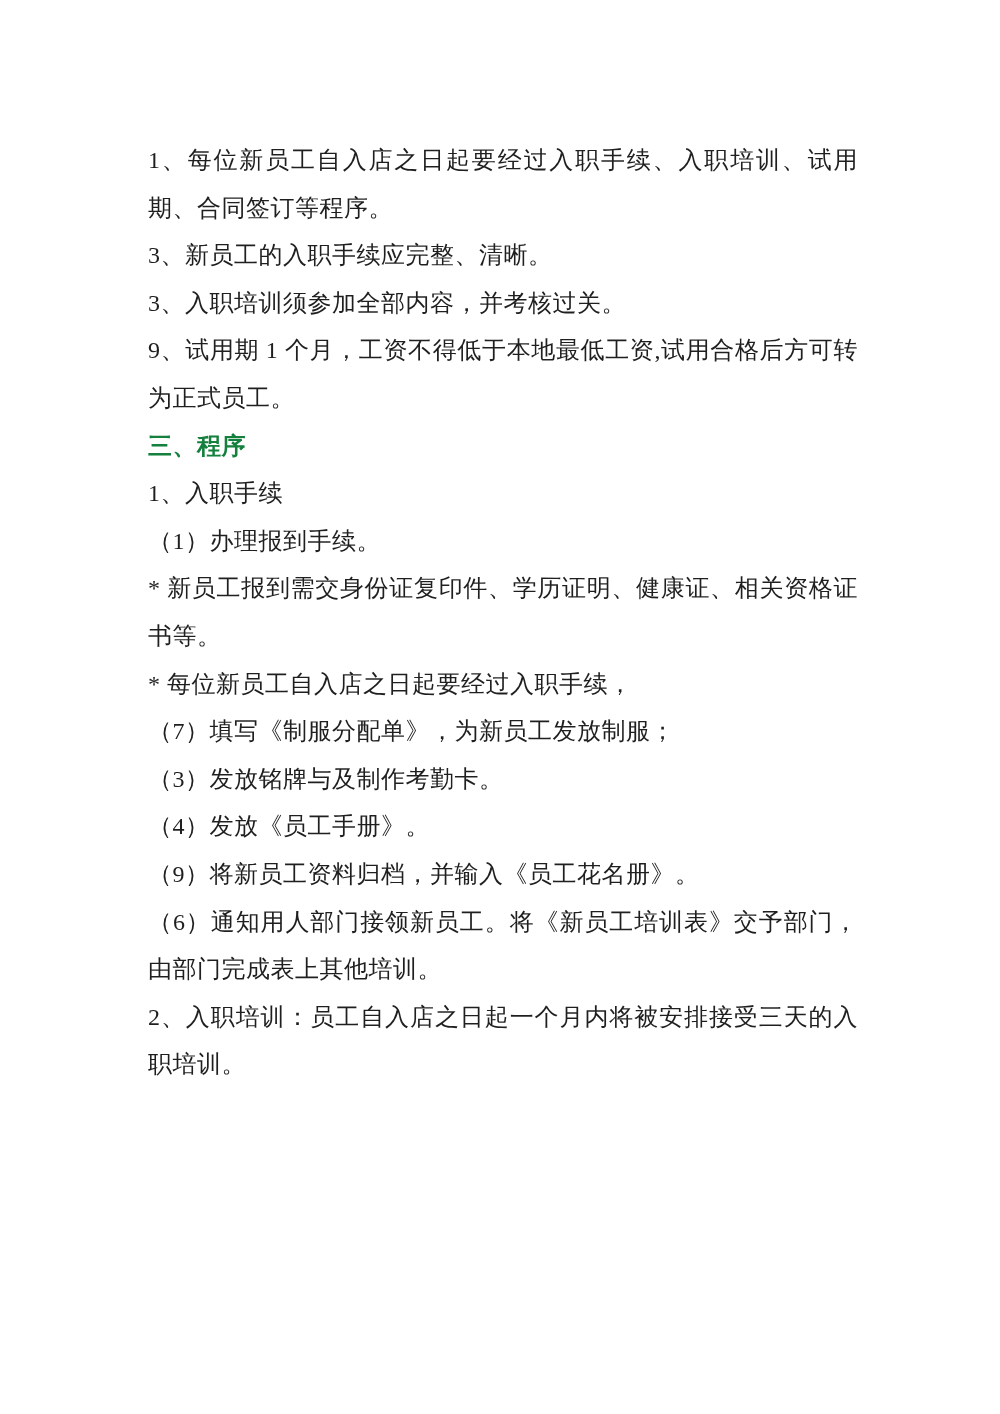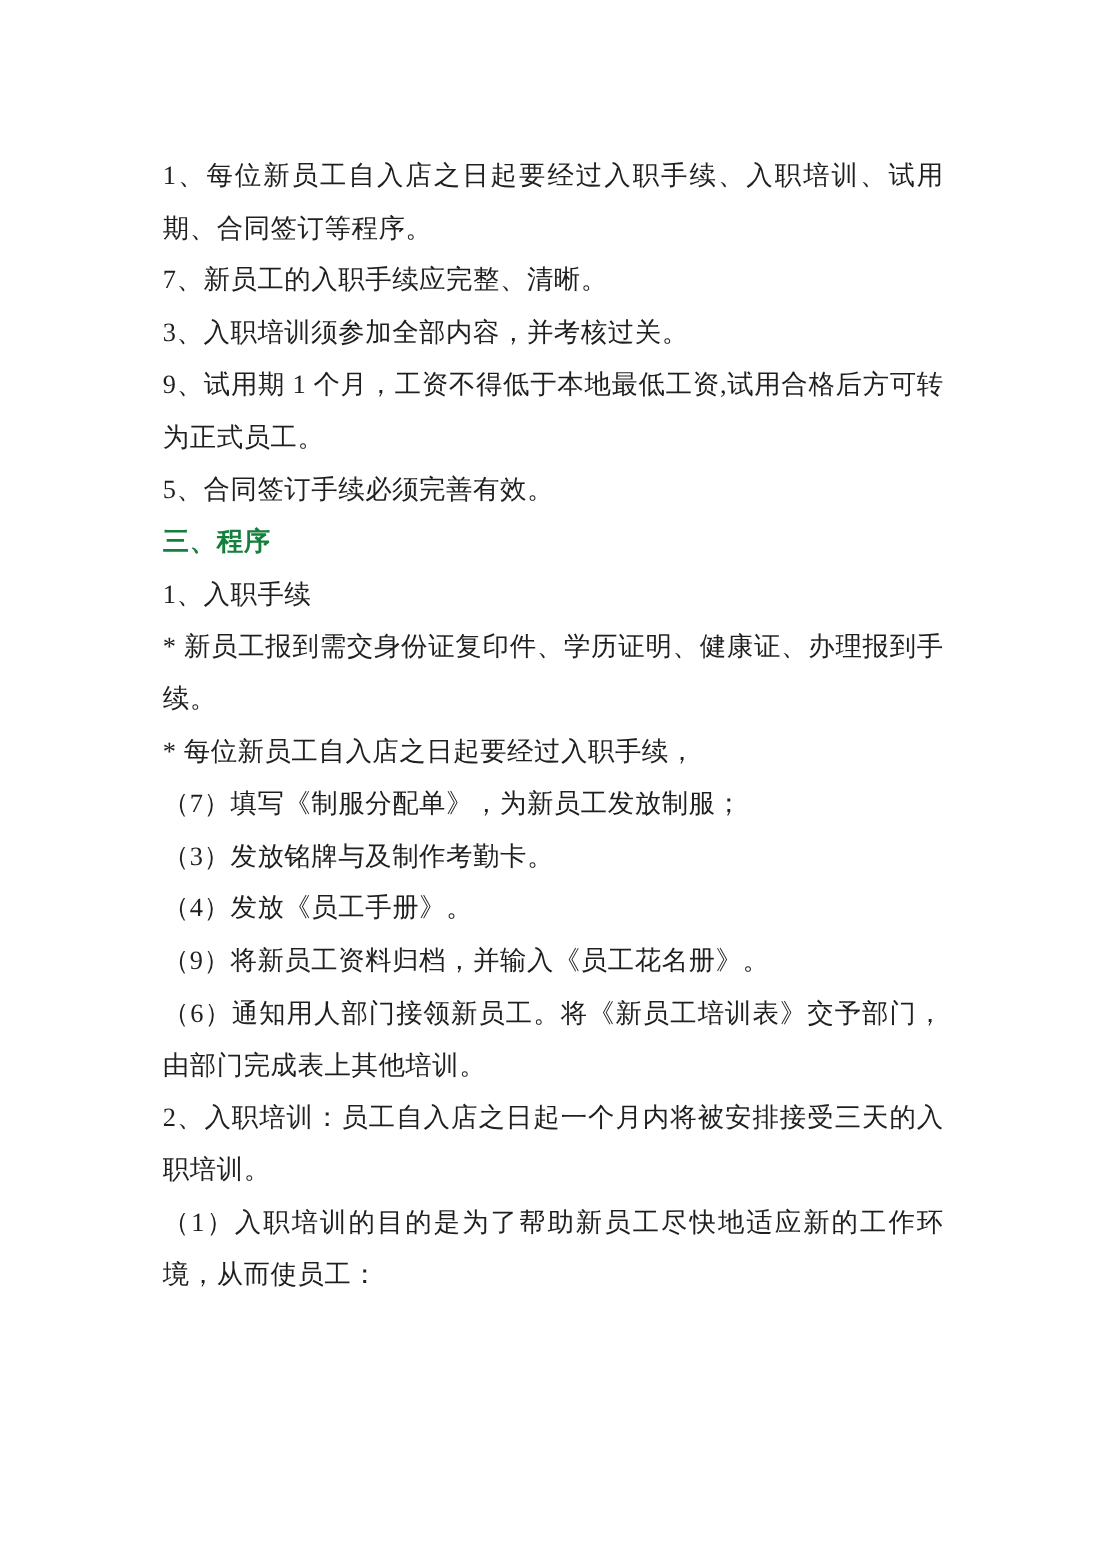--- a/index.html
+++ b/index.html
@@ -35,29 +35,28 @@
     font-weight: 700;
     color: #15803d;
   }
 </style>
 </head>
 <body>
 
 <div class="page">
   <div class="content" id="document-content">
       <p class="body">1、每位新员工自入店之日起要经过入职手续、入职培训、试用期、合同签订等程序。</p>
-      <p class="body">7、新员工的入职手续应完整、清晰。</p>
+      <p class="body">3、新员工的入职手续应完整、清晰。</p>
       <p class="body">3、入职培训须参加全部内容，并考核过关。</p>
       <p class="body">9、试用期 1 个月，工资不得低于本地最低工资,试用合格后方可转为正式员工。</p>
-      <p class="body">5、合同签订手续必须完善有效。</p>
       <p class="heading">三、程序</p>
       <p class="body">1、入职手续</p>
-      <p class="body">* 新员工报到需交身份证复印件、学历证明、健康证、办理报到手续。</p>
+      <p class="body">（1）办理报到手续。</p>
+      <p class="body">* 新员工报到需交身份证复印件、学历证明、健康证、相关资格证书等。</p>
       <p class="body">* 每位新员工自入店之日起要经过入职手续，</p>
       <p class="body">（7）填写《制服分配单》，为新员工发放制服；</p>
       <p class="body">（3）发放铭牌与及制作考勤卡。</p>
       <p class="body">（4）发放《员工手册》。</p>
       <p class="body">（9）将新员工资料归档，并输入《员工花名册》。</p>
       <p class="body">（6）通知用人部门接领新员工。将《新员工培训表》交予部门，由部门完成表上其他培训。</p>
       <p class="body">2、入职培训：员工自入店之日起一个月内将被安排接受三天的入职培训。</p>
-      <p class="body">（1）入职培训的目的是为了帮助新员工尽快地适应新的工作环境，从而使员工：</p>
     </div>
 </div>
 
 </body></html>

